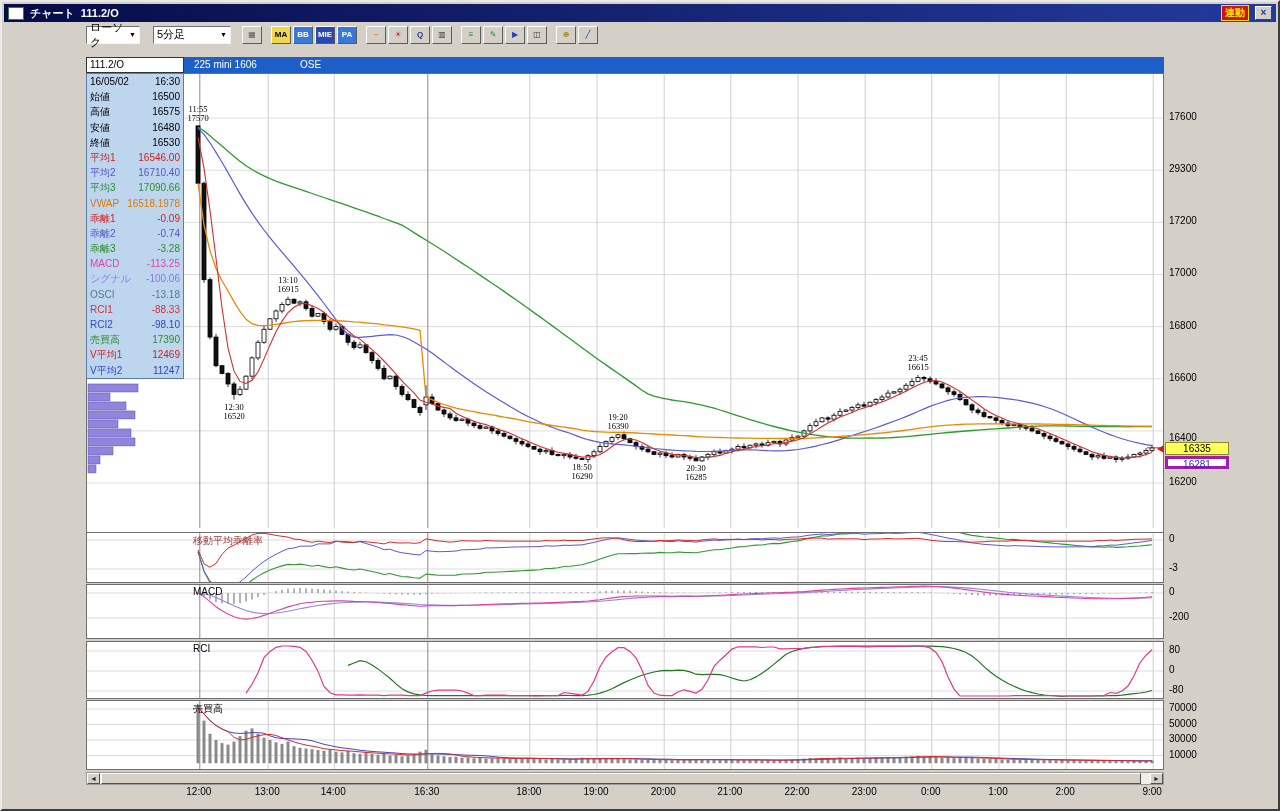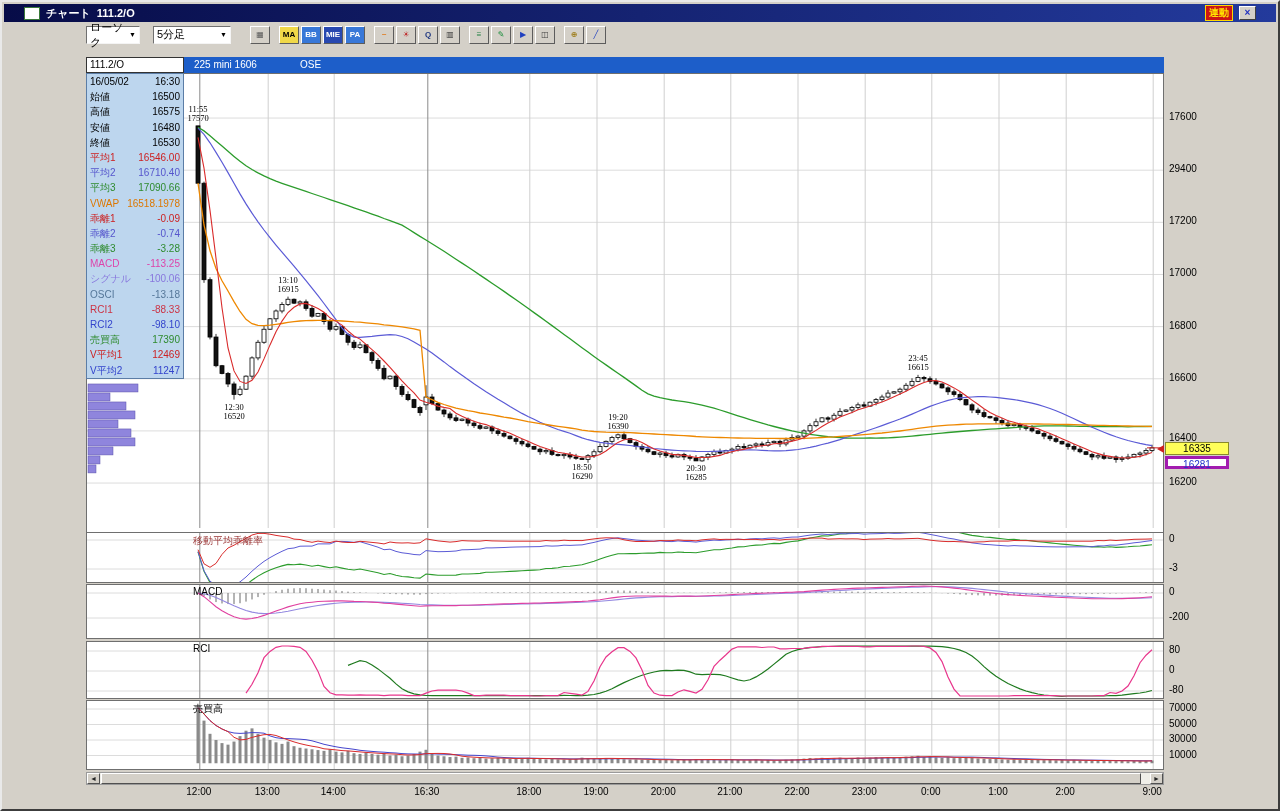--- a/index.html
+++ b/index.html
@@ -1,27 +1,27 @@
 <!DOCTYPE html>
 <html><head>
 <meta charset="utf-8">
 <style>
 *{margin:0;padding:0;box-sizing:border-box;}
 html,body{width:1280px;height:811px;overflow:hidden;}
 body{background:#d4d0c8;font-family:"Liberation Sans","DejaVu Sans",sans-serif;}
 #window{position:relative;width:1280px;height:811px;background:#d4d0c8;border:2px solid;border-color:#e9e9e9 #3c3c3c #3c3c3c #e9e9e9;}
-.titlebar{position:absolute;left:2px;top:2px;right:2px;height:18px;background:linear-gradient(90deg,#070c48,#233a9c);display:flex;align-items:center;padding:0 20px;gap:6px;}
+.titlebar{position:absolute;left:2px;top:2px;right:2px;height:18px;background:linear-gradient(90deg,#070c48,#233a9c);display:flex;align-items:center;padding:0 4px;gap:6px;}
 .t-icon{width:16px;height:13px;background:#fff;border:1px solid #3a7a3a;display:block;}
 .t-text{color:#fff;font-size:11px;font-weight:bold;white-space:nowrap;}
 .linked-badge{margin-left:auto;background:#cc1515;color:#ffe400;font-size:10px;font-weight:bold;padding:0 3px;line-height:14px;border:1px solid #ffd800;}
 .close-btn{width:17px;height:14px;background:#d4d0c8;border:1px solid;border-color:#ffffff #404040 #404040 #ffffff;color:#2030c0;font-size:10px;font-weight:bold;line-height:11px;text-align:center;cursor:default;}
 .toolbar{position:absolute;left:2px;top:21px;right:2px;height:23px;display:flex;align-items:center;padding-left:82px;gap:3px;}
 .dropdown{height:18px;background:#fff;border:1px solid;border-color:#707070 #f4f4f4 #f4f4f4 #707070;font-size:11px;display:flex;align-items:center;justify-content:space-between;padding:0 3px;}
 .dd1{width:54px;}
-.dd2{width:78px;margin-left:10px;margin-right:16px;}
+.dd2{width:78px;margin-left:10px;margin-right:8px;}
 .caret{font-size:7px;color:#000;margin-left:4px;}
 .tb-icon{width:20px;height:18px;border:1px solid;border-color:#ffffff #5c5c5c #5c5c5c #ffffff;font-size:8px;font-weight:bold;display:flex;align-items:center;justify-content:center;cursor:default;}
 .code-box{position:absolute;left:84px;top:55px;width:98px;height:16px;background:#ffffff;border:1px solid #333;font-size:10px;line-height:14px;padding-left:3px;z-index:12;}
 .bluebar{position:absolute;left:84px;top:55px;width:1078px;height:16px;background:#1d5ec9;color:#fff;font-size:10px;line-height:16px;}
 .bluebar .iname{position:absolute;left:108px;}
 .bluebar .iexch{position:absolute;left:214px;}
 #chart-stack{position:absolute;left:84px;top:71px;width:1078px;height:698px;}
 .panel{position:absolute;left:0;width:1078px;background:#fff;border:1px solid #6f6f6f;}
 #p-main{top:0;height:460px;font-family:Liberation Serif, serif;}
 #p-dev{top:459px;height:51px;}
@@ -967,21 +967,21 @@
         <span style="color: rgb(204, 34, 34);">12469</span>
       </div>
       <div class="info-row">
         <span style="color: rgb(51, 68, 204);">V平均2</span>
         <span style="color: rgb(51, 68, 204);">11247</span>
       </div>
     </div>
 
   <div id="axis-col">
       <span class="ax-label" style="top: 109.058px;">17600</span>
-      <span class="ax-label" style="top: 161.198px;">29400</span>
+      <span class="ax-label" style="top: 161.198px;">29300</span>
       <span class="ax-label" style="top: 213.338px;">17200</span>
       <span class="ax-label" style="top: 265.478px;">17000</span>
       <span class="ax-label" style="top: 317.618px;">16800</span>
       <span class="ax-label" style="top: 369.758px;">16600</span>
       <span class="ax-label" style="top: 421.898px; margin-top: 8px;">16400</span>
       <span class="ax-label" style="top: 474.038px;">16200</span>
       <span class="ax-label" style="top: 531px;">0</span>
       <span class="ax-label" style="top: 560.01px;">-3</span>
       <span class="ax-label" style="top: 584px;">0</span>
       <span class="ax-label" style="top: 609px;">-200</span>

